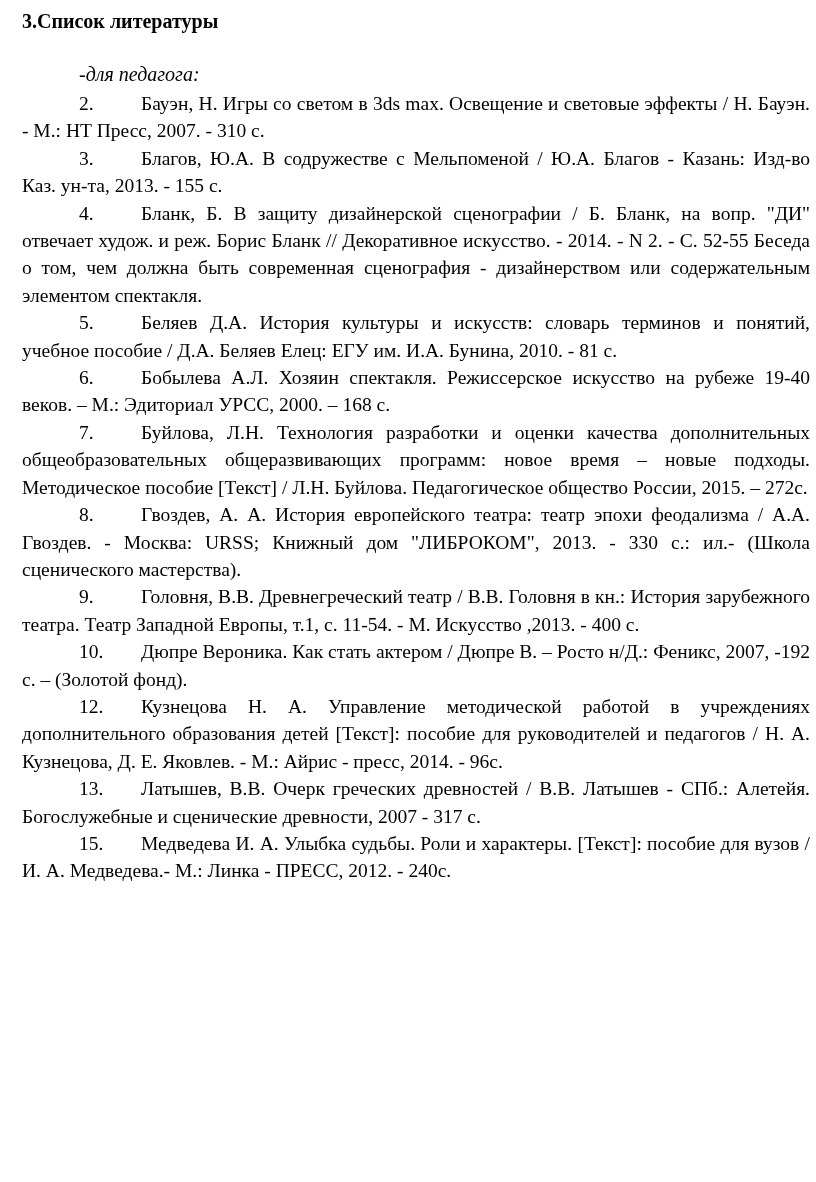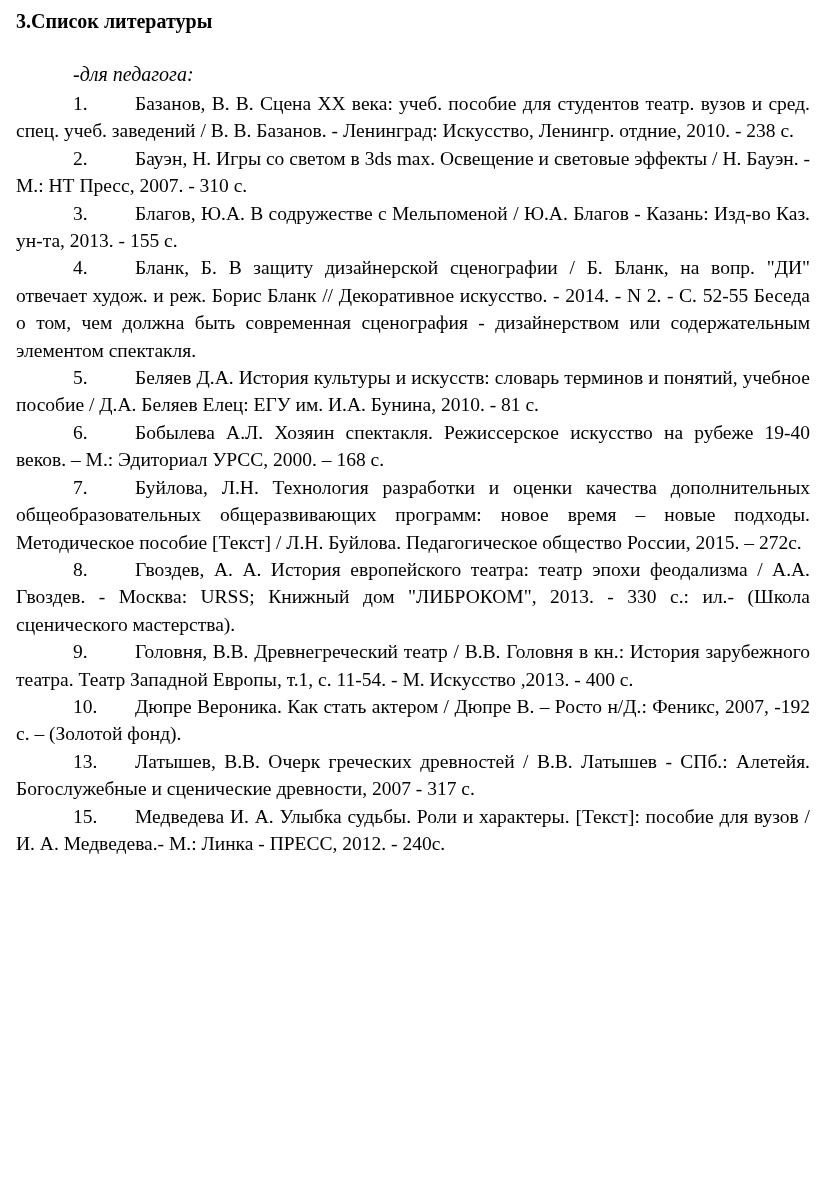--- a/index.html
+++ b/index.html
@@ -7,21 +7,21 @@
     padding: 0;
     background: #ffffff;
   }
   .page {
     width: 816px;
     min-height: 1182px;
     box-sizing: border-box;
     background: #ffffff;
     color: #000000;
     font-family: "Liberation Serif", "DejaVu Serif", serif;
-    padding: 6px 6px 10px 16px;
+    padding: 6px 6px 10px 22px;
   }
   .title {
     font-size: 20px;
     font-weight: bold;
     margin: 2px 0 0 0;
     line-height: 26px;
   }
   .subtitle {
     font-size: 20px;
     font-weight: normal;
@@ -42,40 +42,40 @@
     margin-left: 57px;
   }
 </style>
 </head>
 <body>
 
 <div class="page">
   <h1 class="title">3.Список литературы</h1>
   <p class="subtitle">-для педагога:</p>
   <div id="bibliography-list">
-  <p class="entry"><span class="num">1.</span><span class="txt">Базанов, В. В. Сцена XX века: учеб. пособие для студентов театр. вузов и сред. спец. учеб. заведений / В. В. Базанов. - Ленинград: Искусство, Ленингр. отдние, 2010. - 238 с.</span></p>
 
   <p class="entry"><span class="num">2.</span><span class="txt">Бауэн, Н. Игры со светом в 3ds max. Освещение и световые эффекты / Н. Бауэн. - М.: НТ Пресс, 2007. - 310 с.</span></p>
 
   <p class="entry"><span class="num">3.</span><span class="txt">Благов, Ю.А. В содружестве с Мельпоменой / Ю.А. Благов - Казань: Изд-во Каз. ун-та, 2013. - 155 с.</span></p>
 
   <p class="entry"><span class="num">4.</span><span class="txt">Бланк, Б. В защиту дизайнерской сценографии / Б. Бланк, на вопр. "ДИ" отвечает худож. и реж. Борис Бланк // Декоративное искусство. - 2014. - N 2. - С. 52-55 Беседа о том, чем должна быть современная сценография - дизайнерством или содержательным элементом спектакля.</span></p>
 
   <p class="entry"><span class="num">5.</span><span class="txt">Беляев Д.А. История культуры и искусств: словарь терминов и понятий, учебное пособие / Д.А. Беляев Елец: ЕГУ им. И.А. Бунина, 2010. - 81 с.</span></p>
 
   <p class="entry"><span class="num">6.</span><span class="txt">Бобылева А.Л. Хозяин спектакля. Режиссерское искусство на рубеже 19-40 веков. – М.: Эдиториал УРСС, 2000. – 168 с.</span></p>
 
   <p class="entry"><span class="num">7.</span><span class="txt">Буйлова, Л.Н. Технология разработки и оценки качества дополнительных общеобразовательных общеразвивающих программ: новое время – новые подходы. Методическое пособие [Текст] / Л.Н. Буйлова. Педагогическое общество России, 2015. – 272с.</span></p>
 
   <p class="entry"><span class="num">8.</span><span class="txt">Гвоздев, А. А. История европейского театра: театр эпохи феодализма / А.А. Гвоздев. - Москва: URSS; Книжный дом "ЛИБРОКОМ", 2013. - 330 с.: ил.- (Школа сценического мастерства).</span></p>
 
   <p class="entry"><span class="num">9.</span><span class="txt">Головня, В.В. Древнегреческий театр / В.В. Головня в кн.: История зарубежного театра. Театр Западной Европы, т.1, с. 11-54. - М. Искусство ,2013. - 400 с.</span></p>
 
   <p class="entry"><span class="num">10.</span><span class="txt">Дюпре Вероника. Как стать актером / Дюпре В. – Росто н/Д.: Феникс, 2007, -192 с. – (Золотой фонд).</span></p>
 
 
+  <p class="entry"><span class="num">12.</span><span class="txt">Кузнецова Н. А. Управление методической работой в учреждениях дополнительного образования детей [Текст]: пособие для руководителей и педагогов / Н. А. Кузнецова, Д. Е. Яковлев. - М.: Айрис - пресс, 2014. - 96с.</span></p>
 
   <p class="entry"><span class="num">13.</span><span class="txt">Латышев, В.В. Очерк греческих древностей / В.В. Латышев - СПб.: Алетейя. Богослужебные и сценические древности, 2007 - 317 с.</span></p>
 
 
   <p class="entry"><span class="num">15.</span><span class="txt">Медведева И. А.  Улыбка судьбы. Роли и характеры. [Текст]: пособие для вузов / И. А. Медведева.- М.: Линка - ПРЕСС, 2012. - 240с.</span></p>
 </div>
 </div>
 
 </body></html>

